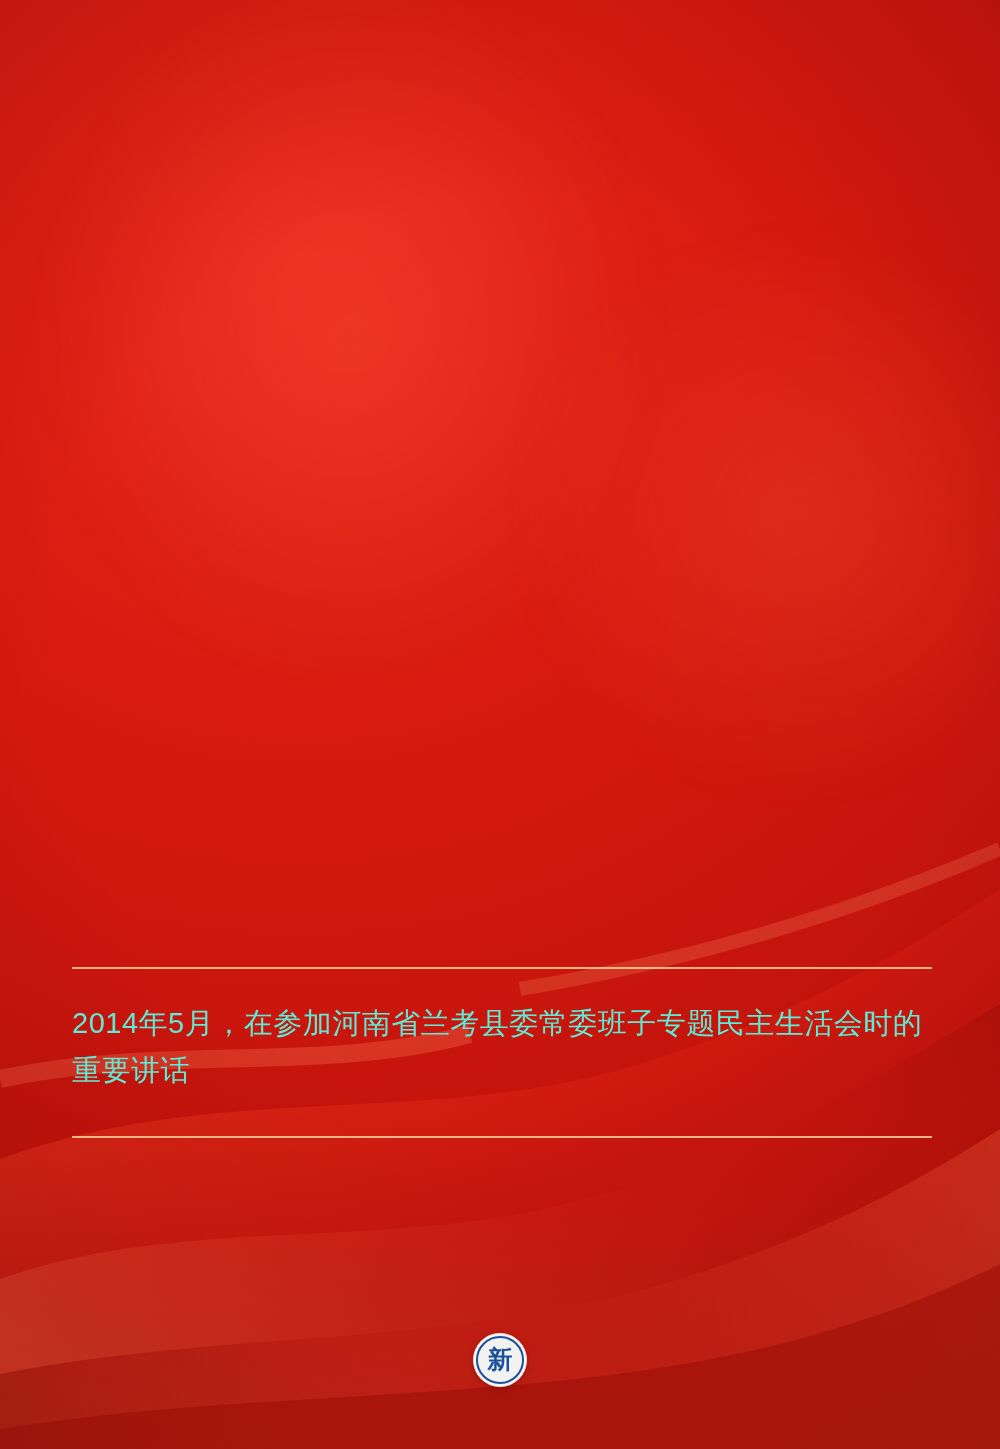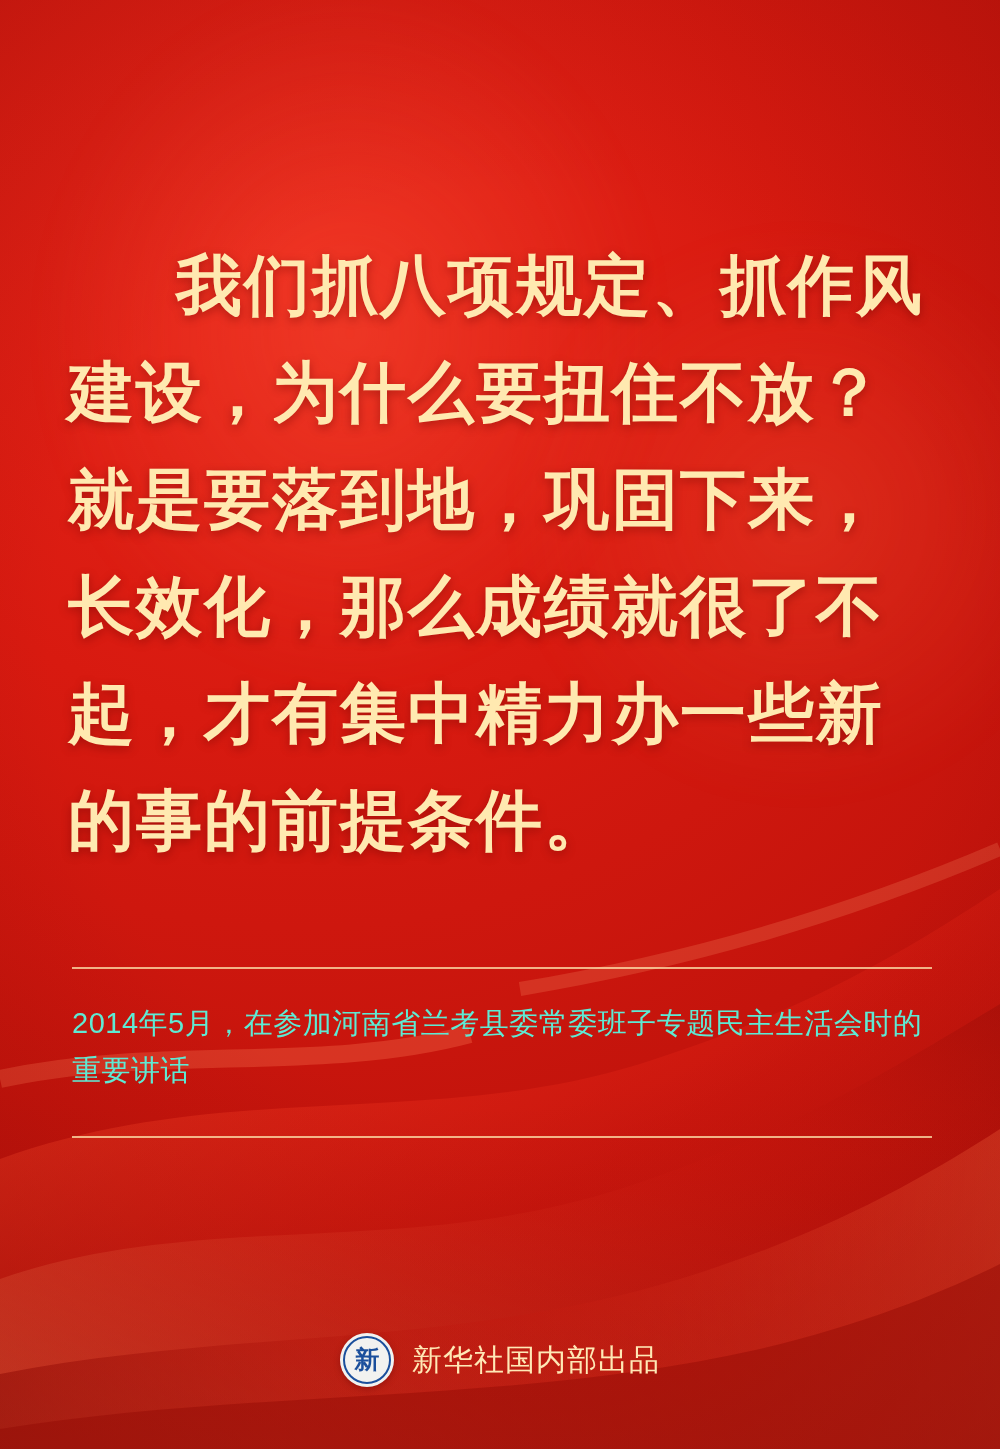--- a/index.html
+++ b/index.html
@@ -175,30 +175,28 @@
       <path d="M0,600 C250,560 520,575 760,520 C870,494 950,460 1000,435 L1000,620 L0,620 Z" fill="#a00f08" opacity="0.55"></path>
       <path d="M0,250 C160,215 320,245 470,205" stroke="#ff7d55" stroke-opacity="0.30" stroke-width="18" fill="none"></path>
       <path d="M520,160 C700,130 860,80 1000,20" stroke="#ff9a6e" stroke-opacity="0.22" stroke-width="14" fill="none"></path>
     </svg>
   </div>
 
   <div class="vignette"></div>
 
   <div class="content">
 
-    <div class="quote">我们抓八项规定、抓作风建设，为什么要扭住不放？就是要落到地，巩固下来，长效化，那么成绩就很了不起，才有集中精力办一些新的事的前提条件。</div>
 
     <div class="rule rule-top"></div>
 
     <div class="source">2014年5月，在参加河南省兰考县委常委班子专题民主生活会时的重要讲话</div>
 
     <div class="rule rule-bottom"></div>
 
     <div class="footer">
       <div class="logo">
         <div class="ring"></div>
         <div class="mark">新</div>
       </div>
-      <div class="footer-text">新华社国内部出品</div>
     </div>
 
   </div>
 </div>
 
 </body></html>

